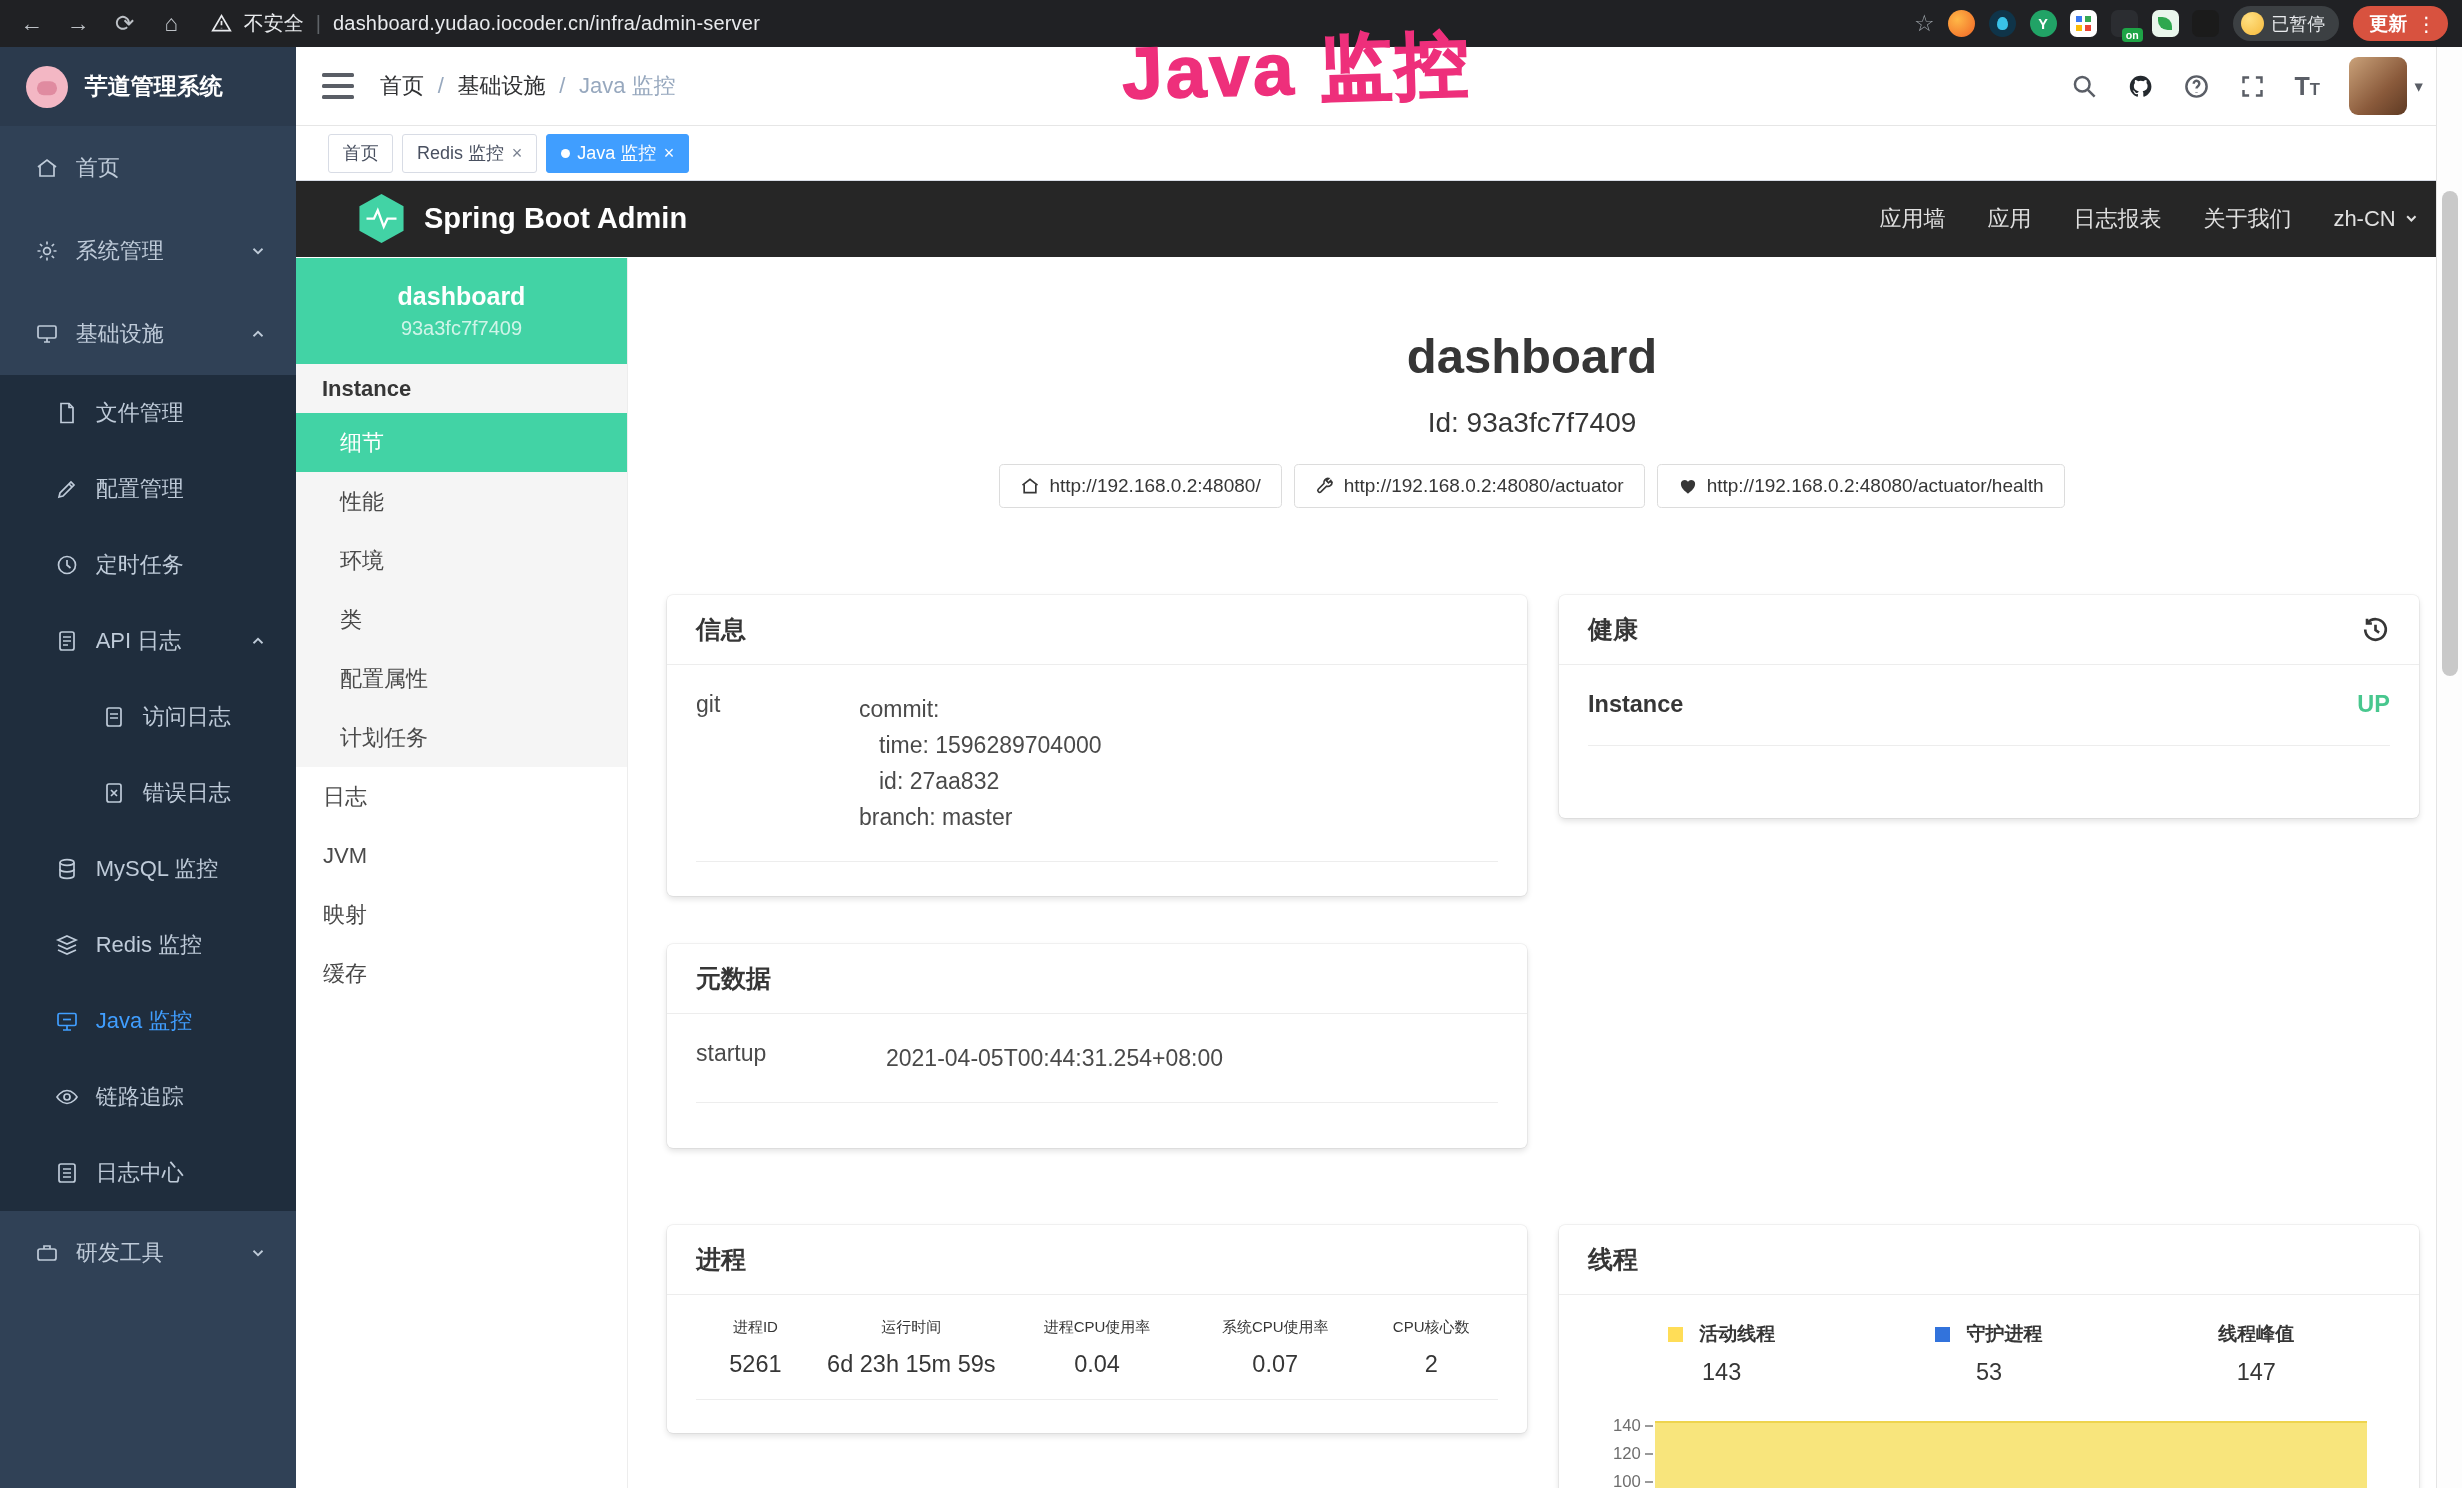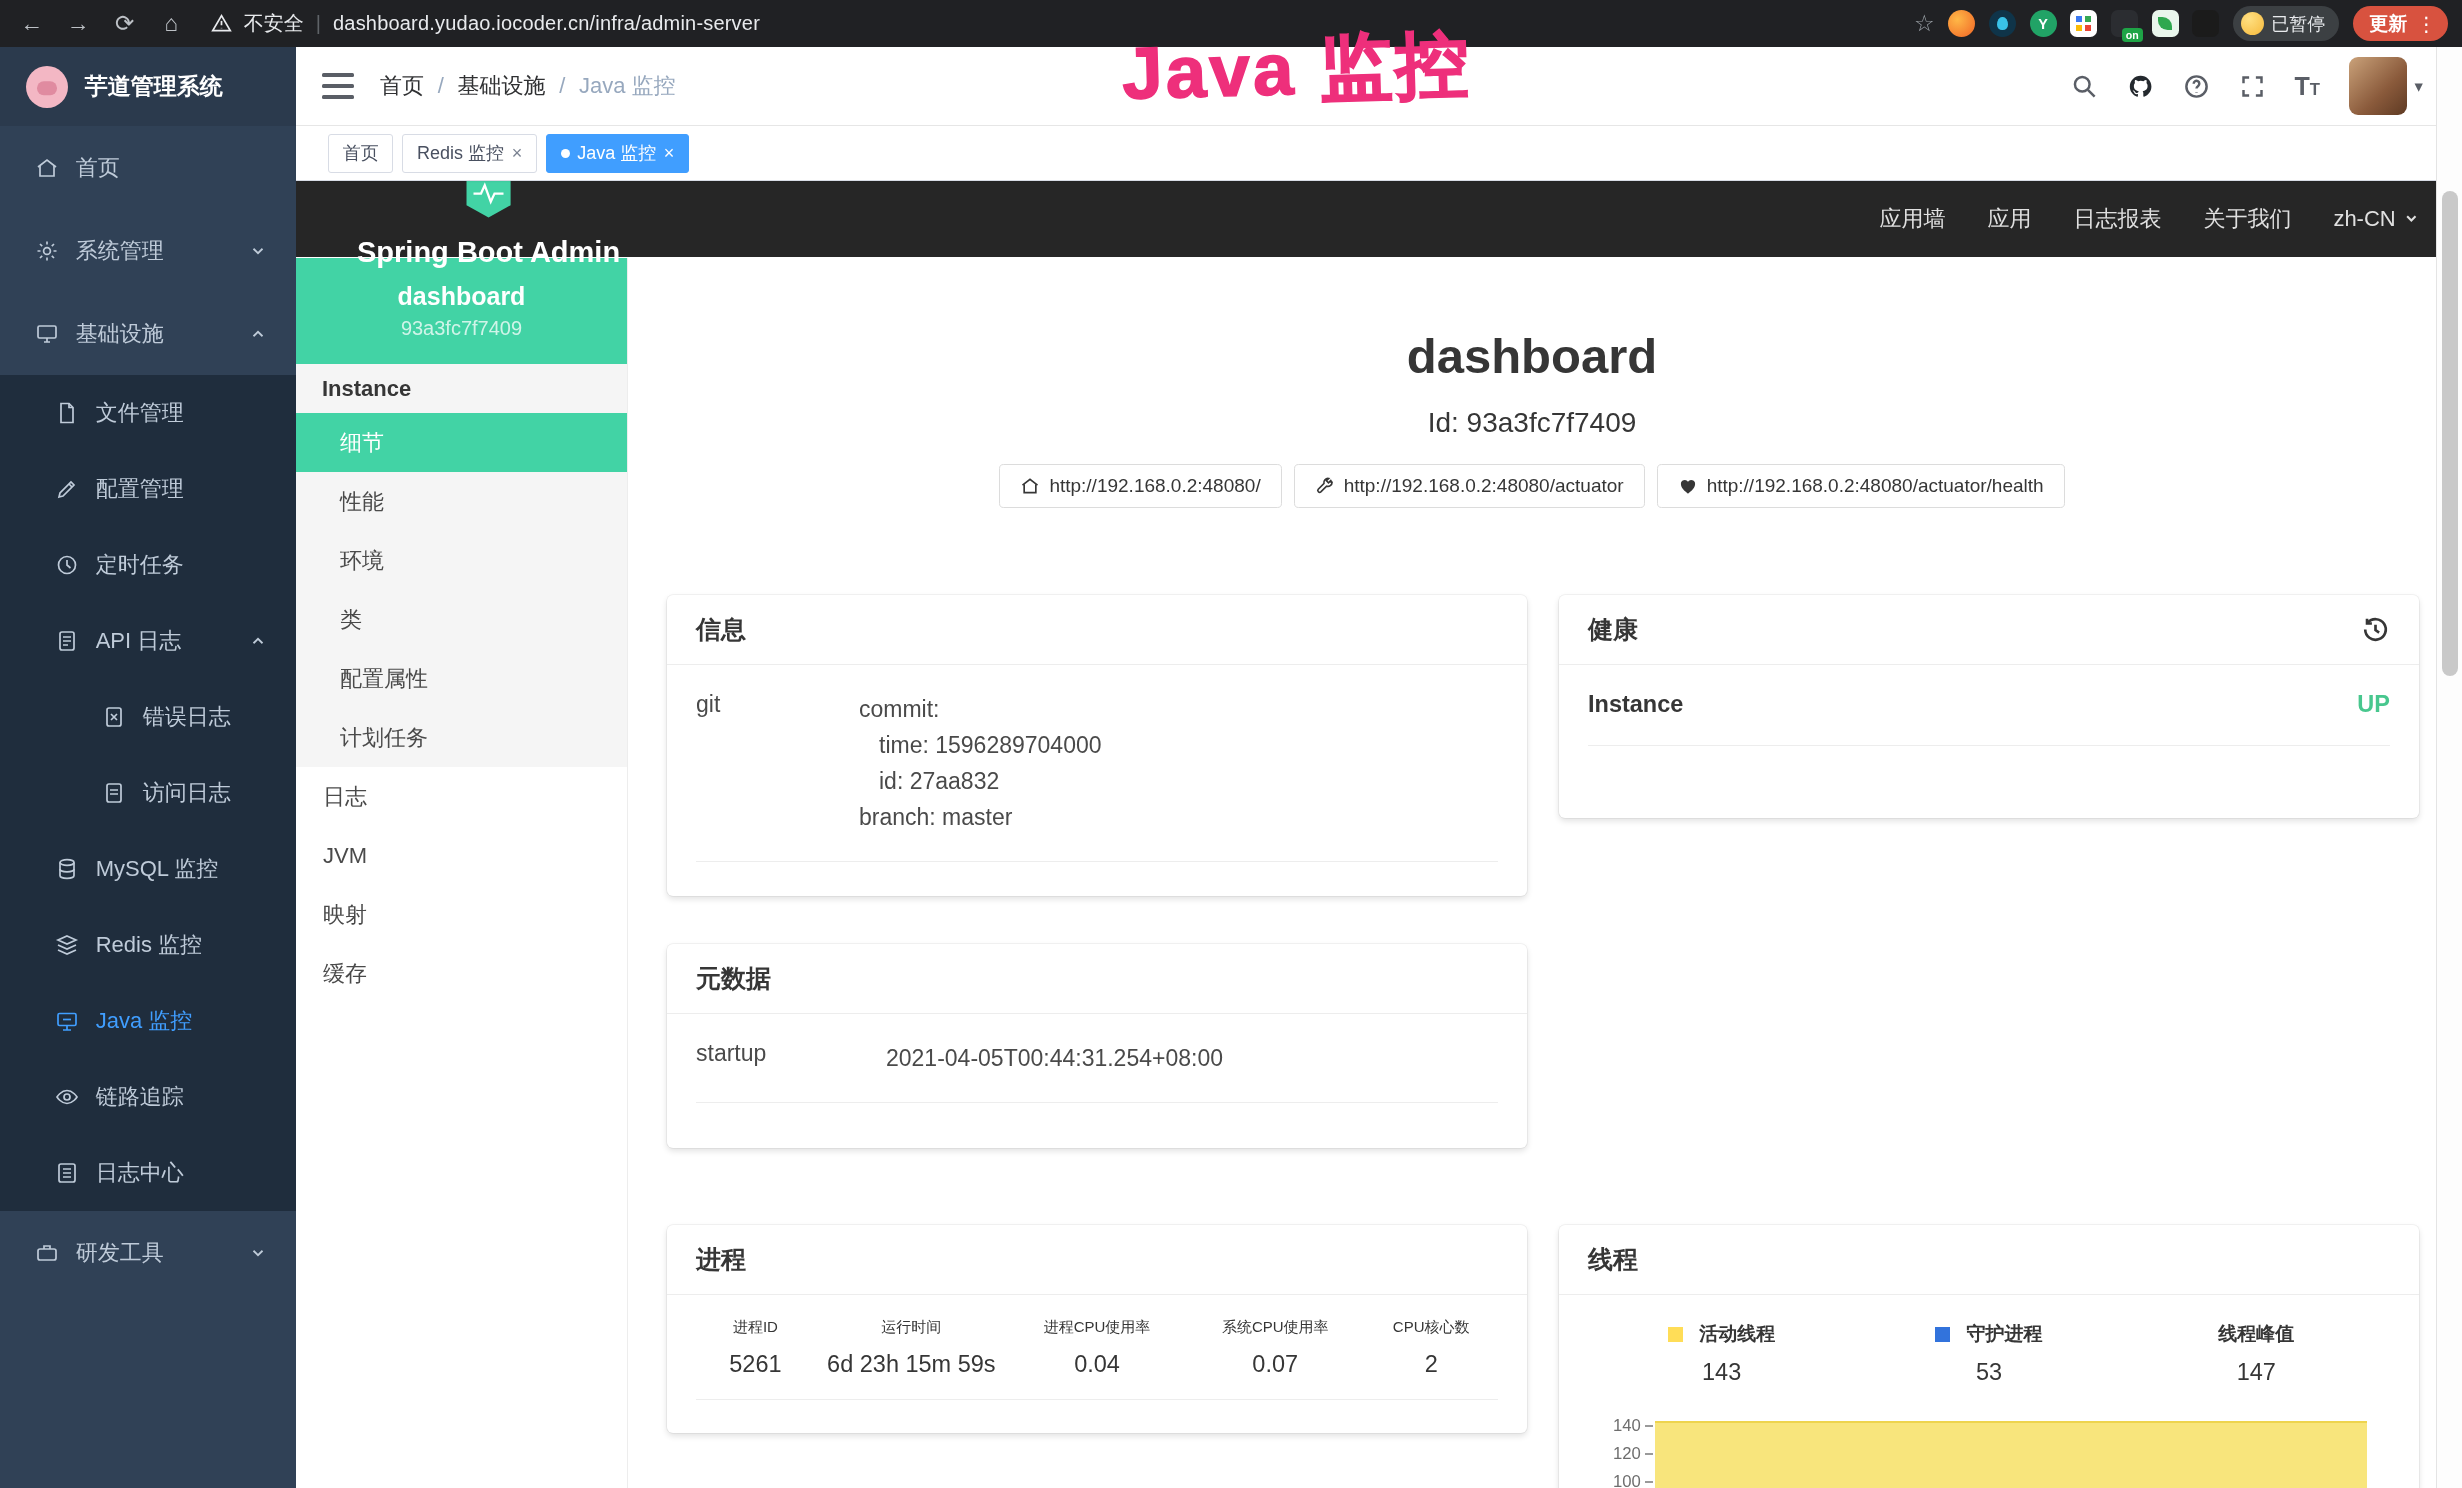--- a/index.html
+++ b/index.html
@@ -72,21 +72,21 @@
   
   .tagsbar { position:absolute; top:126px; left:296px; right:0; height:55px; background:#fff; border-bottom:0.8px solid #d8dce5; box-shadow:0 0.8px 2.3px rgba(0,0,0,.08); display:flex; align-items:center; gap:9px; padding-left:32px; z-index:19; }
   .tag { display:flex; align-items:center; gap:7.6px; height:39px; padding:0 13.7px; border:0.8px solid #d8dce5; background:#fff; color:#495060; font-size:18px; border-radius:3px; cursor:pointer; }
   .tag .x { font-size:18px; color:#7a8291; }
   .tag.active { background:#409eff; border-color:#409eff; color:#fff; }
   .tag.active .x { color:#fff; }
   .tag-dot { width:9px; height:9px; border-radius:50%; background:#fff; }
 
   
   .sba-header { position:absolute; top:180px; left:296px; right:0; height:77px; background:#262626; display:flex; align-items:center; z-index:18; }
-  .sba-brand { display:flex; align-items:center; gap:18px; padding-left:61px; color:#fff; font-size:29px; font-weight:bold;flex-direction:column; }
+  .sba-brand { display:flex; align-items:center; gap:18px; padding-left:61px; color:#fff; font-size:29px; font-weight:bold; }
   .sba-logo { width:49px; height:49px; background:#42d3a5; clip-path:polygon(50% 0,95% 25%,95% 75%,50% 100%,5% 75%,5% 25%); display:flex; align-items:center; justify-content:center; }
   .sba-logo svg { width:33px; height:23px; stroke:#fff; fill:none; stroke-width:3; }
   .sba-nav { margin-left:auto; margin-right:42px; display:flex; align-items:center; gap:42px; font-size:22px; color:#e0e0e0; }
   .sba-nav .item { cursor:pointer; }
   .locale { display:flex; align-items:center; gap:7.6px; cursor:pointer; }
   .locale svg { width:16.7px; height:16.7px; stroke:#e0e0e0; fill:none; stroke-width:3; }
 
   
   .sba-side { position:absolute; top:258px; left:296px; width:332px; bottom:0; background:#fff; border-right:1.5px solid #ededed; z-index:15; }
   .inst-head { height:106px; background:#42d3a5; color:#fff; display:flex; flex-direction:column; align-items:center; justify-content:center; gap:6px; }
@@ -256,30 +256,30 @@
           <path d="M8 8h8M8 12h8M8 16h5"></path>
         </svg>
       <span>API 日志</span>
       <svg class="chev" viewBox="0 0 24 24">
           <path d="M6 15l6-6 6 6"></path>
         </svg>
     </div>
     <div class="s-item sub2">
       <svg class="mi" viewBox="0 0 24 24">
           <rect x="5" y="3" width="14" height="18" rx="2"></rect>
+          <path d="M8 9h8M8 13h8"></path>
+        </svg>
+      <span>访问日志</span>
+    </div>
+    <div class="s-item sub2">
+      <svg class="mi" viewBox="0 0 24 24">
+          <rect x="5" y="3" width="14" height="18" rx="2"></rect>
           <path d="M9 9l6 6M15 9l-6 6"></path>
         </svg>
       <span>错误日志</span>
-    </div>
-    <div class="s-item sub2">
-      <svg class="mi" viewBox="0 0 24 24">
-          <rect x="5" y="3" width="14" height="18" rx="2"></rect>
-          <path d="M8 9h8M8 13h8"></path>
-        </svg>
-      <span>访问日志</span>
     </div>
     <div class="s-item sub">
       <svg class="mi" viewBox="0 0 24 24">
           <ellipse cx="12" cy="5.5" rx="7" ry="2.8"></ellipse>
           <path d="M5 5.5v13c0 1.6 3.1 2.9 7 2.9s7-1.3 7-2.9v-13"></path>
           <path d="M5 12c0 1.6 3.1 2.9 7 2.9s7-1.3 7-2.9"></path>
         </svg>
       <span>MySQL 监控</span>
     </div>
     <div class="s-item sub">

